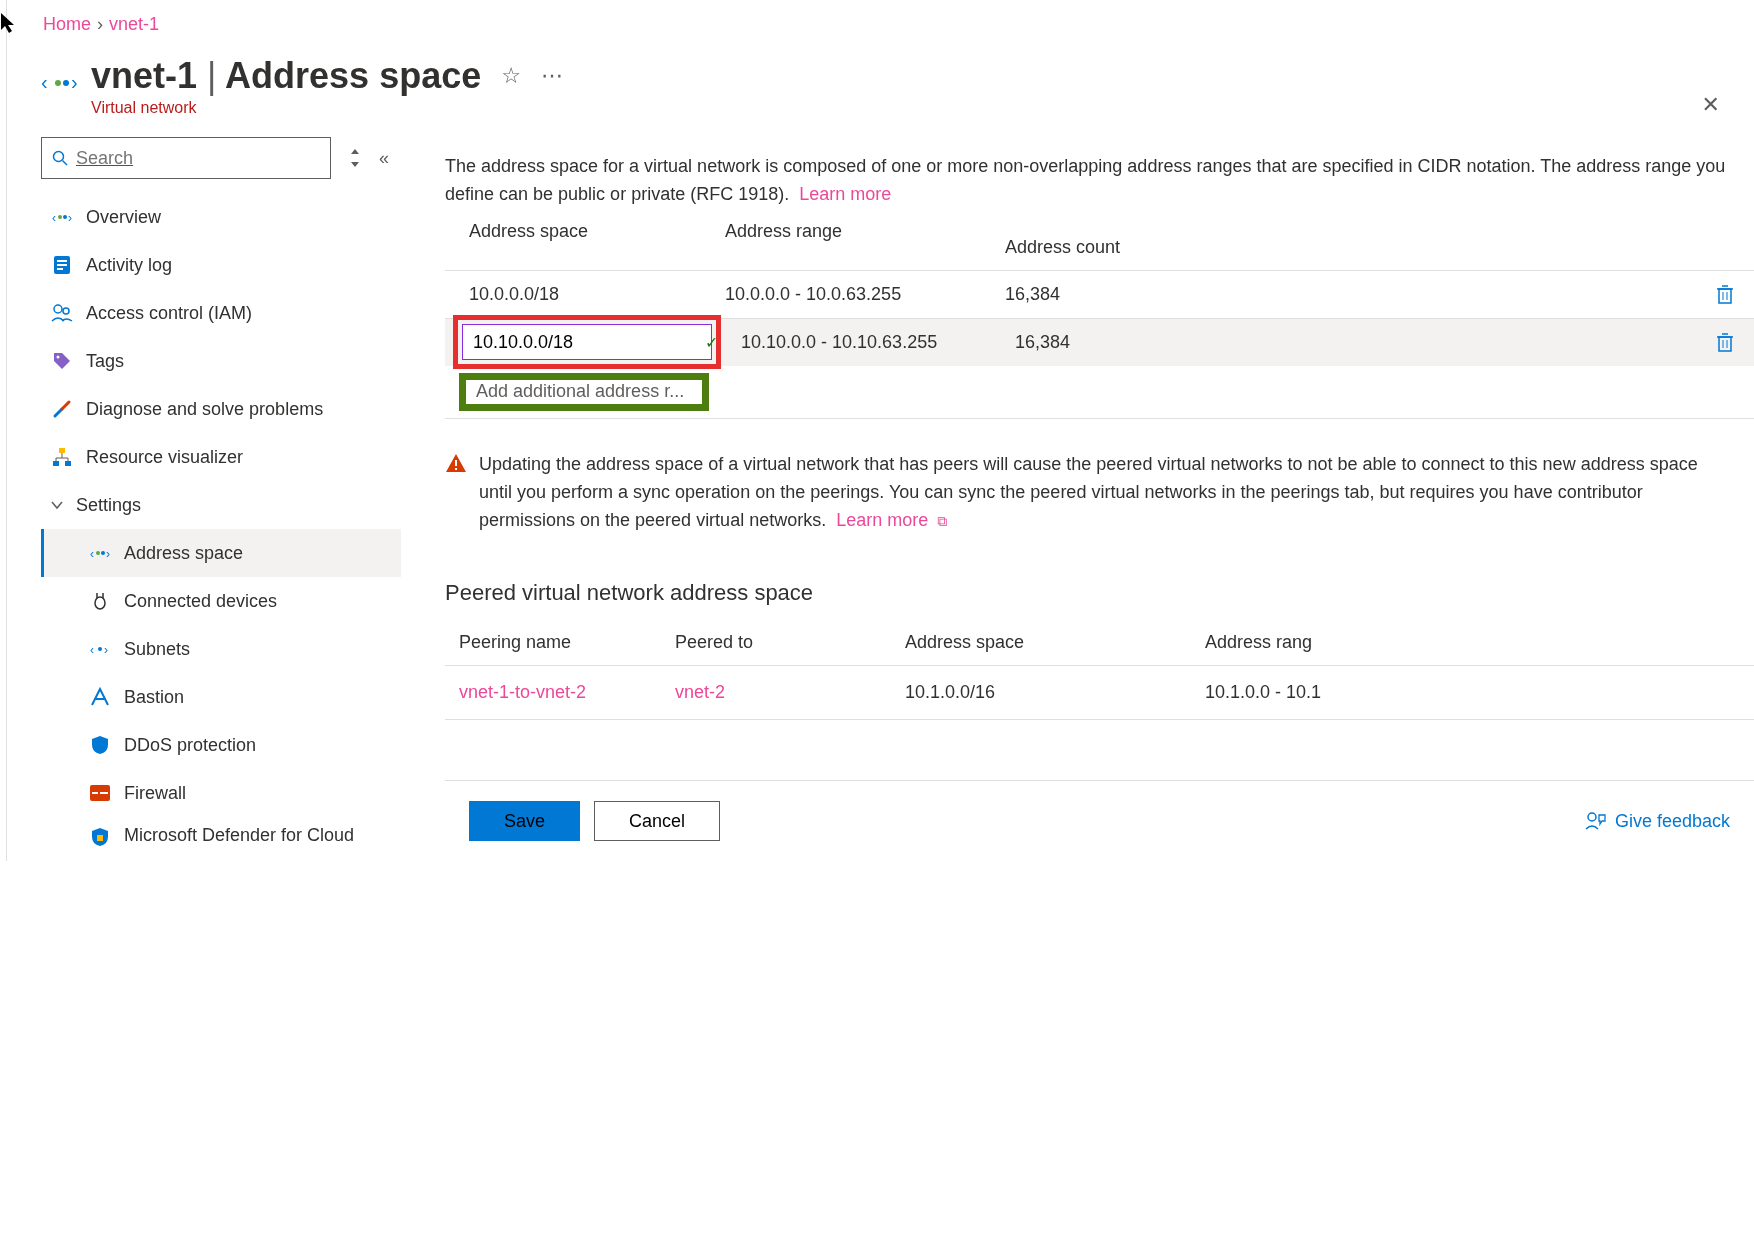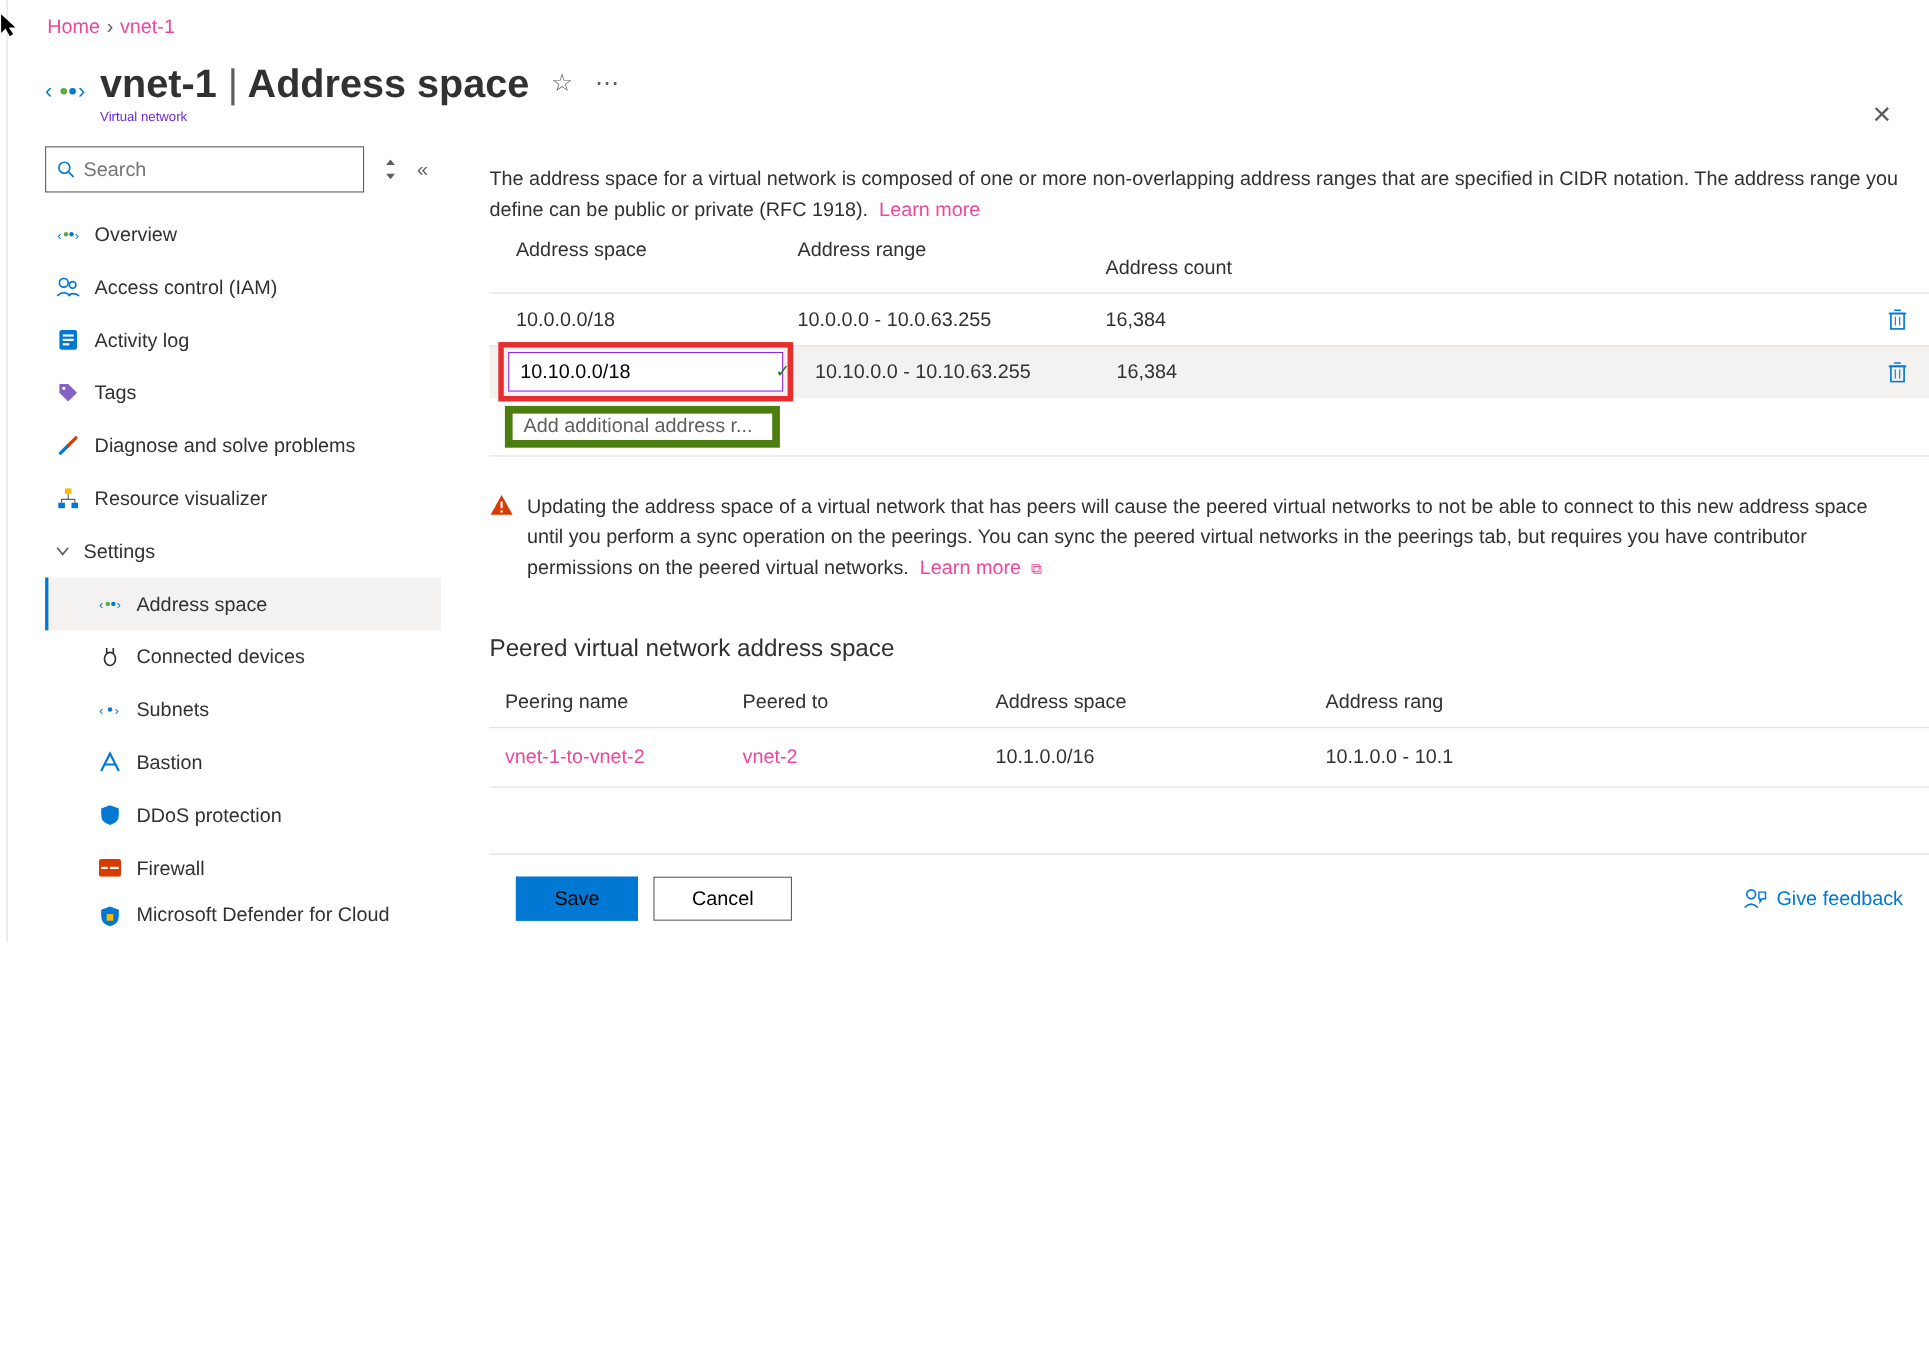--- a/index.html
+++ b/index.html
@@ -11,31 +11,31 @@
 
 .breadcrumb { padding: 14px 20px 14px 28px; font-size: 18px; display:flex; align-items:center; gap:6px;}
 .breadcrumb .sep { color: #605e5c; }
 
 
 .header { display:flex; align-items:flex-start; padding: 6px 20px 20px 26px; }
 .header-icon { width: 40px; height: 40px; margin-right: 10px; margin-top: 8px; flex:none;}
 .title-row { display:flex; align-items:center; gap:20px; }
 .title { font-size: 36px; font-weight: 600; color:#323130;}
 .title-sep { font-weight: 300; color: #605e5c;}
-.subtitle { font-size: 12px; color: #6d28d9; margin-top: 2px;}
+.subtitle { font-size: 16px; color: #b91c1c; margin-top: 2px;}
 .star, .more { font-size: 22px; color: #605e5c; cursor:pointer;}
 .close { position:absolute; right: 34px; top: 92px; font-size: 22px; color:#605e5c; cursor:pointer;}
 
 .body { display:flex; }
 
 
 .sidebar { width: 400px; flex:none; padding: 0 14px 0 26px; }
 .search-row { display:flex; align-items:center; gap:18px; margin-bottom: 14px;}
 .search-box { display:flex; align-items:center; border:1px solid #605e5c; height:42px; width: 290px; padding: 0 10px; }
-.search-box input { border:none; outline:none; flex:1; font-size:18px; color:#000000; background:transparent;}
+.search-box input { border:none; outline:none; flex:1; font-size:18px; color:#be185d; background:transparent;text-decoration:underline;}
 .search-icon { color:#0078d4; margin-right:8px;}
 .updown { color:#605e5c; font-size:16px; cursor:pointer;}
 .collapse { color:#605e5c; font-size:18px; cursor:pointer;}
 
 .nav { list-style:none; }
 .nav li { display:flex; align-items:center; height: 48px; padding-left: 6px; font-size:18px; cursor:pointer; border-left: 3px solid transparent;}
 .nav li .nav-icon { width: 24px; height:24px; margin-right: 12px; flex:none; display:inline-flex; align-items:center; justify-content:center;}
 .nav li.sub { padding-left: 44px; }
 .nav li.active { background:#f3f2f1; border-left:3px solid #0078d4;}
 .nav li.group .chev { margin-right: 12px; }
@@ -153,38 +153,38 @@
                 <text x="0" y="12" font-size="12" fill="#0078d4">‹</text>
                 <circle cx="8" cy="7" r="2" fill="#5ea843"></circle>
                 <circle cx="13" cy="7" r="2" fill="#0078d4"></circle>
                 <text x="16" y="12" font-size="12" fill="#0078d4">›</text>
               </svg>
             </span>
             <span>Overview</span>
           </li>
     <li>
             <span class="nav-icon">
-              <svg width="22" height="18">
-                <circle cx="7" cy="5" r="4" fill="none" stroke="#0078d4" stroke-width="1.5"></circle>
-                <circle cx="15" cy="7" r="3" fill="none" stroke="#0078d4" stroke-width="1.5"></circle>
-                <path d="M1 17 Q7 11 13 17 M11 17 Q15 13 21 17" fill="none" stroke="#0078d4" stroke-width="1.5"></path>
-              </svg>
-            </span>
-            <span>Access control (IAM)</span>
-          </li>
-    <li>
-            <span class="nav-icon">
               <svg width="18" height="20">
                 <rect x="1" y="1" width="16" height="18" rx="2" fill="#0078d4"></rect>
                 <rect x="4" y="5" width="10" height="2" fill="#fff"></rect>
                 <rect x="4" y="9" width="10" height="2" fill="#fff"></rect>
                 <rect x="4" y="13" width="6" height="2" fill="#fff"></rect>
               </svg>
             </span>
             <span>Activity log</span>
+          </li>
+    <li>
+            <span class="nav-icon">
+              <svg width="22" height="18">
+                <circle cx="7" cy="5" r="4" fill="none" stroke="#0078d4" stroke-width="1.5"></circle>
+                <circle cx="15" cy="7" r="3" fill="none" stroke="#0078d4" stroke-width="1.5"></circle>
+                <path d="M1 17 Q7 11 13 17 M11 17 Q15 13 21 17" fill="none" stroke="#0078d4" stroke-width="1.5"></path>
+              </svg>
+            </span>
+            <span>Access control (IAM)</span>
           </li>
     <li>
             <span class="nav-icon">
               <svg width="20" height="20">
                 <path d="M2 2 L10 2 L18 10 L10 18 L2 10 Z" fill="#8661c5"></path>
                 <circle cx="6" cy="6" r="1.5" fill="#fff"></circle>
               </svg>
             </span>
             <span>Tags</span>
           </li>

